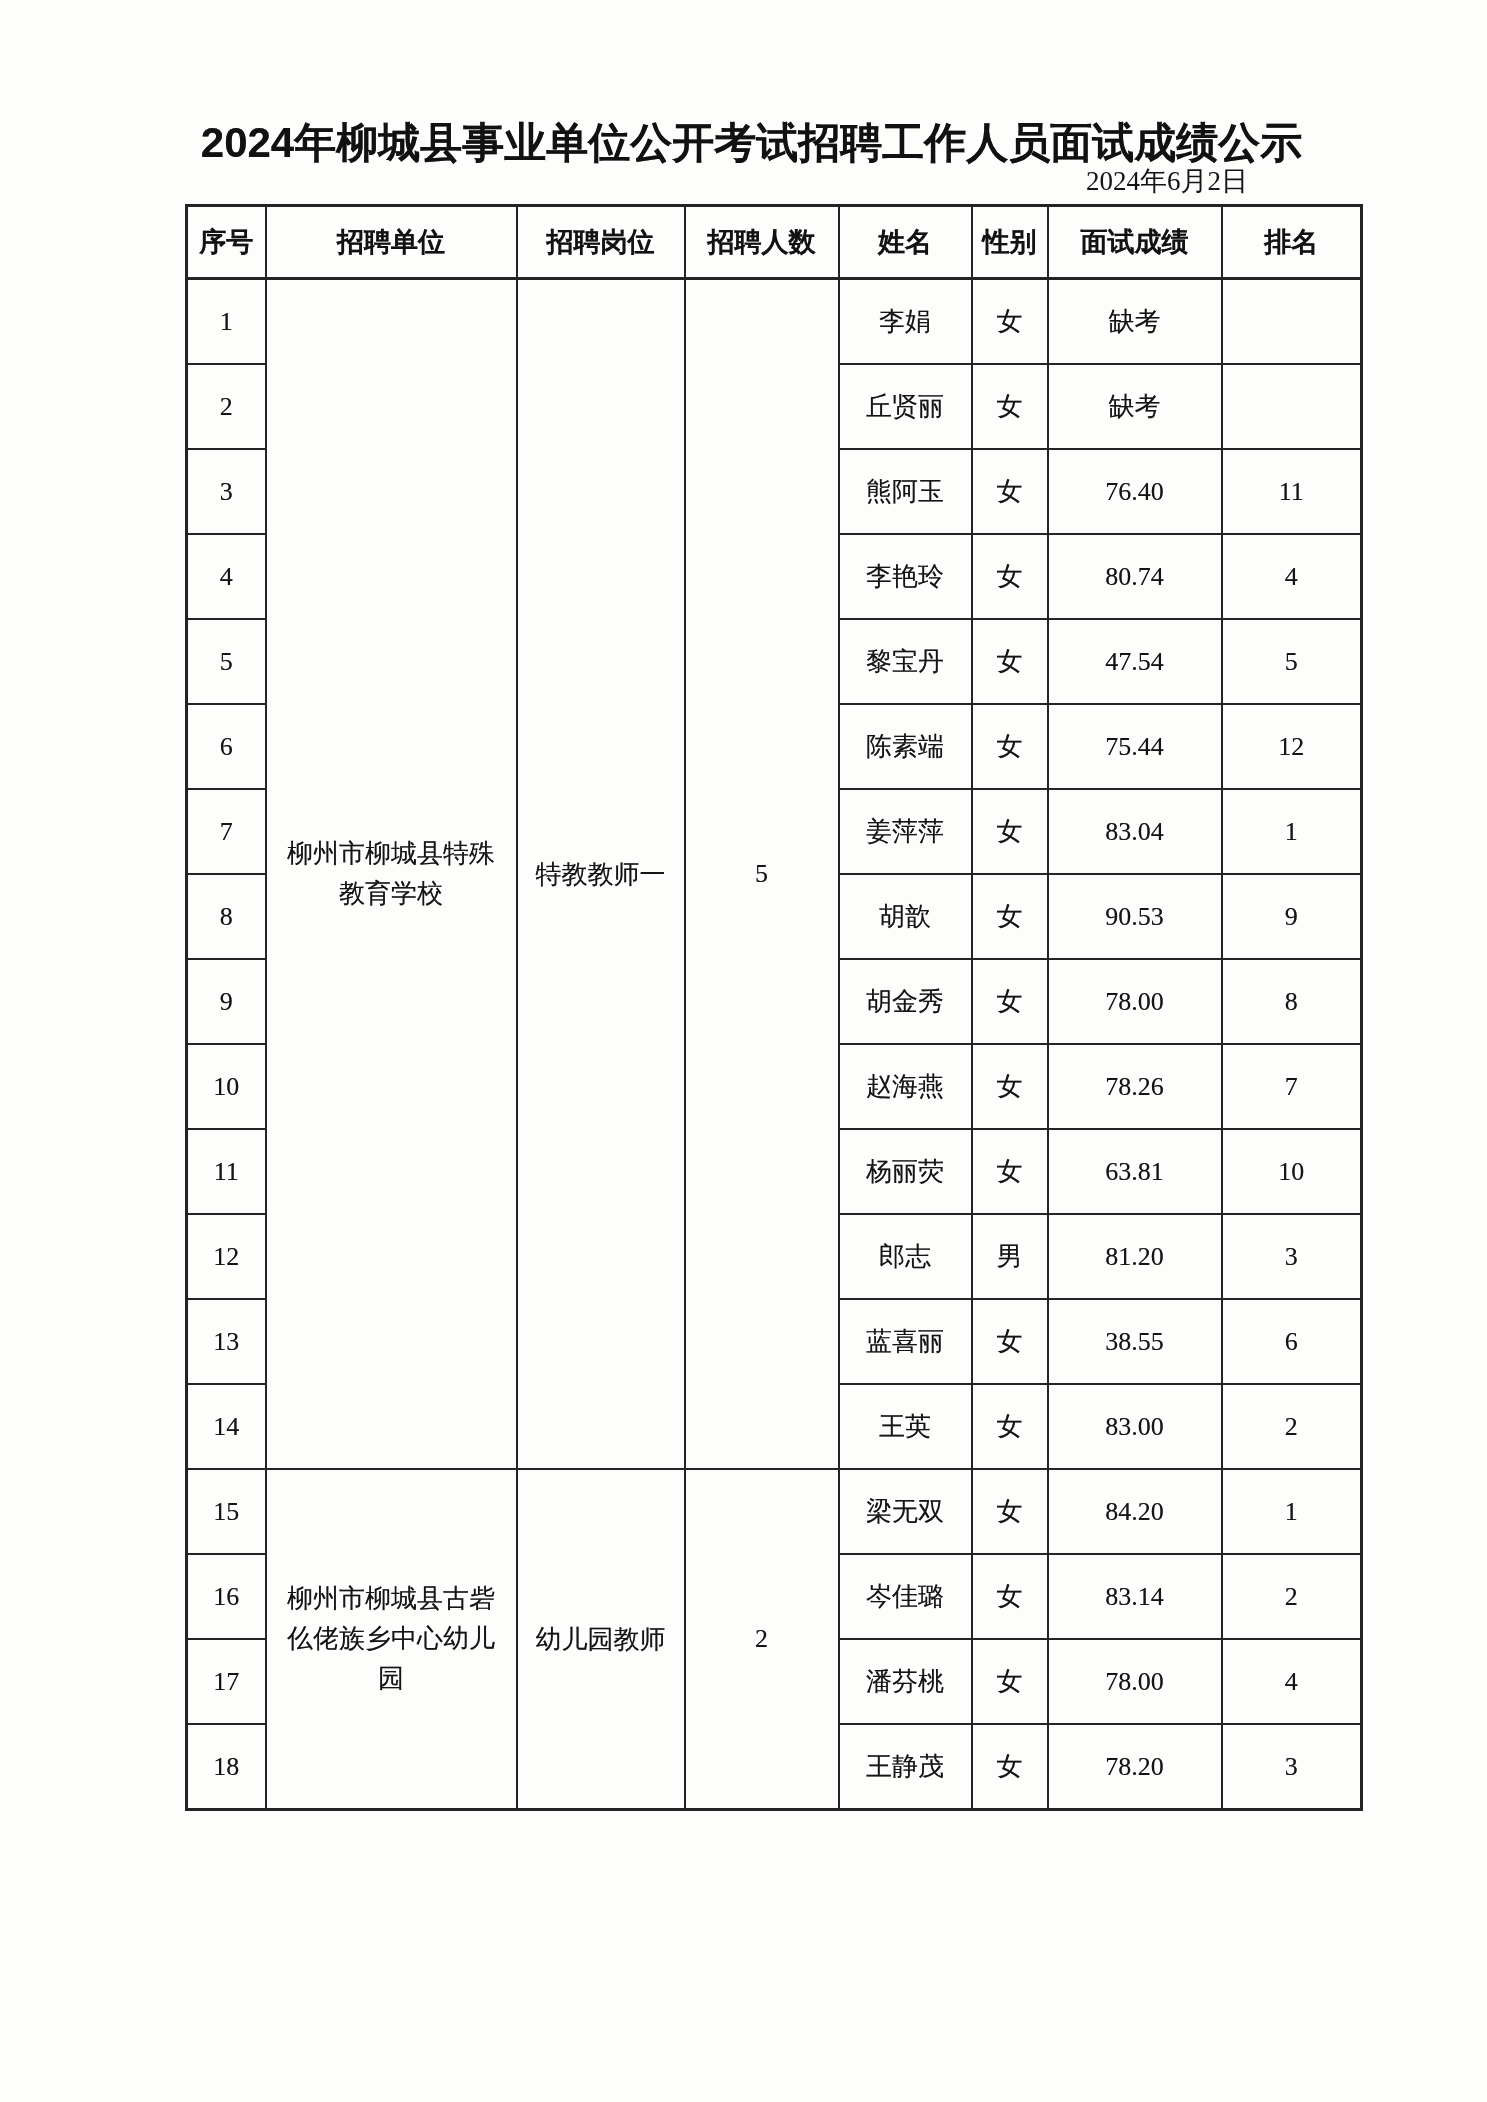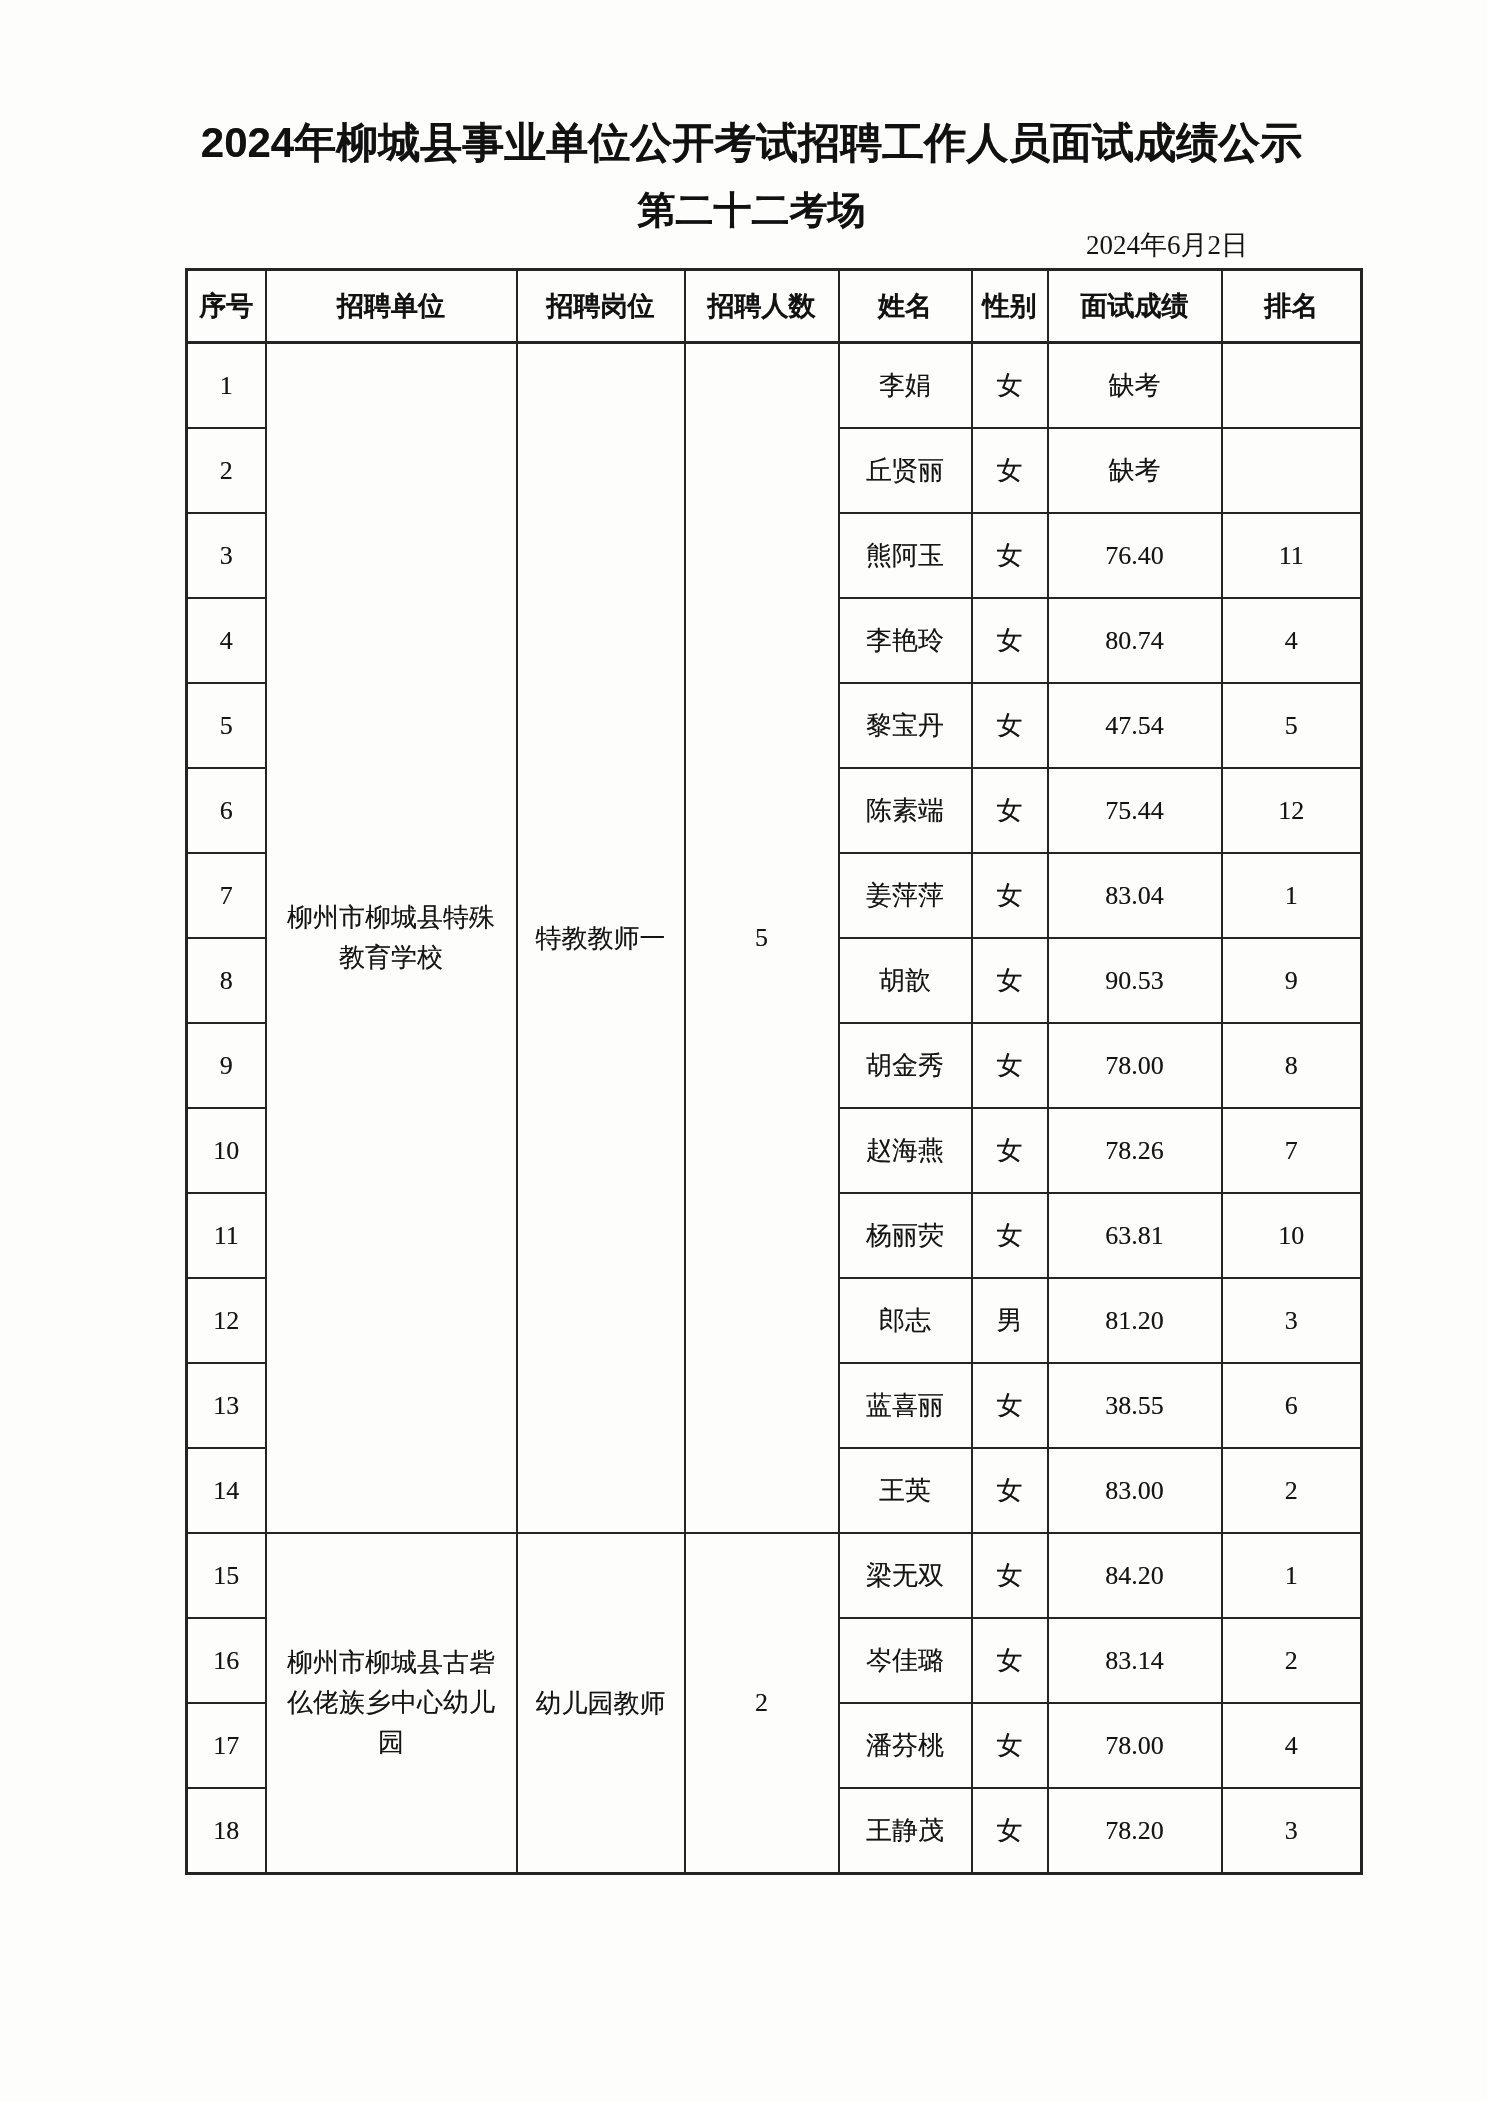--- a/index.html
+++ b/index.html
@@ -93,21 +93,20 @@
   }
 </style>
 </head>
 <body>
 
 <div class="page">
   <div class="doc">
 
     <div class="title">2024年柳城县事业单位公开考试招聘工作人员面试成绩公示</div>
 
-    <div class="subtitle">第二十二考场</div>
 
     <div class="date-row">
       <span>2024年6月2日</span>
     </div>
 
     <table class="results">
       <colgroup>
         <col style="width:79px">
         <col style="width:251px">
         <col style="width:168px">

